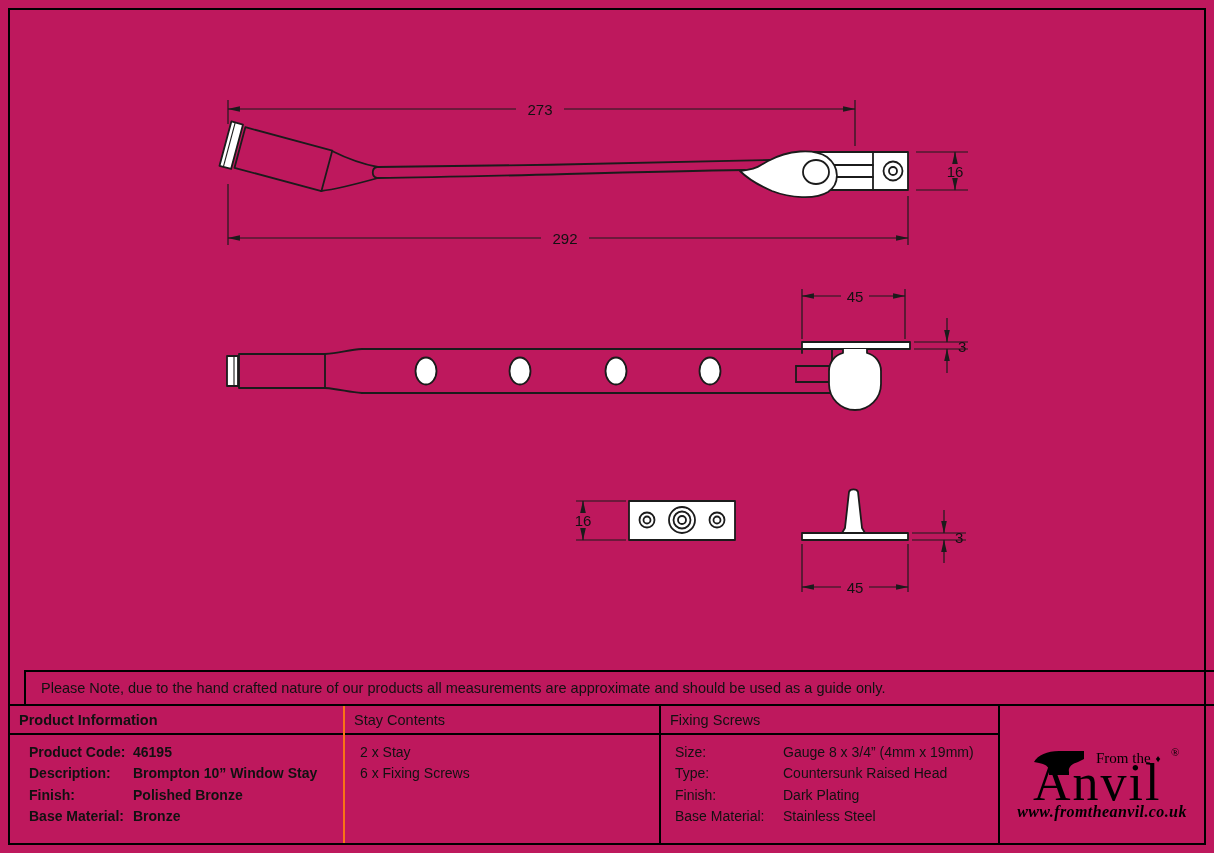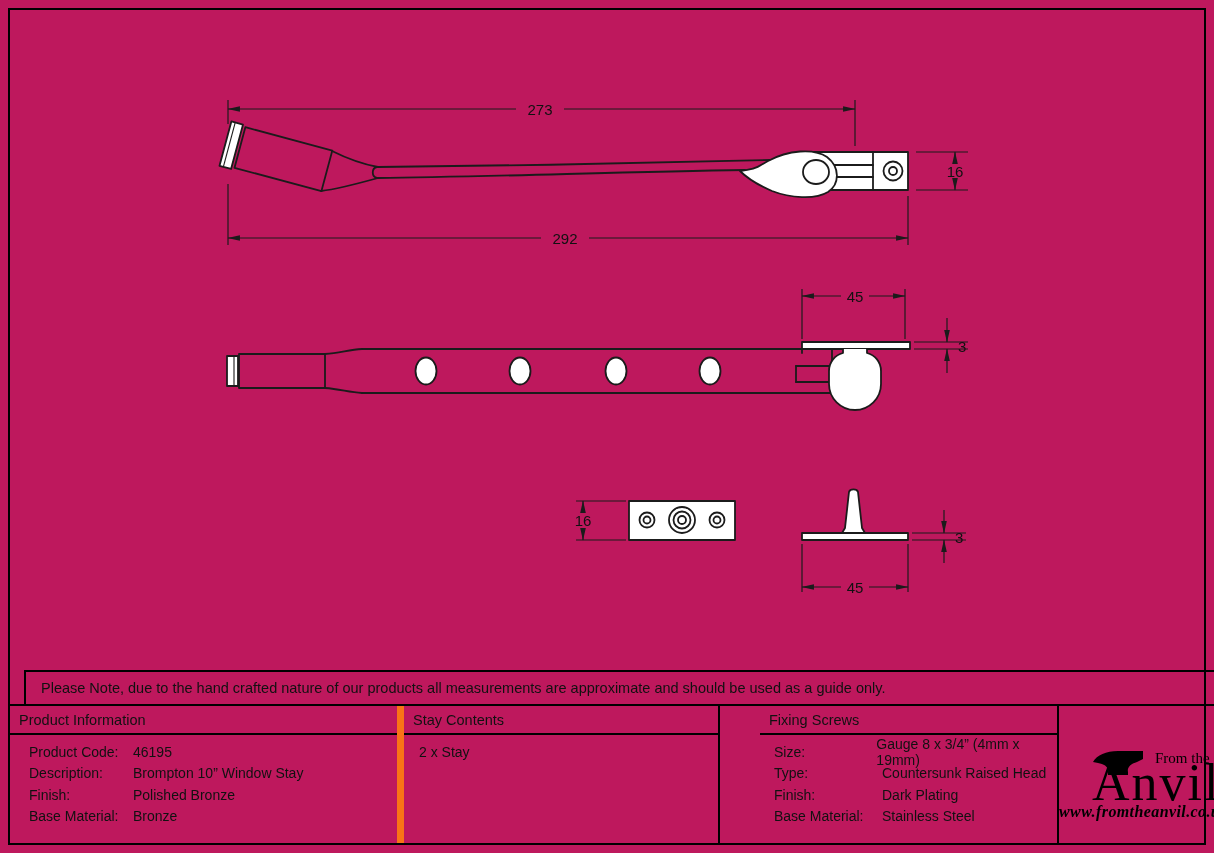--- a/index.html
+++ b/index.html
@@ -13,23 +13,23 @@
   .thin{stroke:#1b1b1b;stroke-width:1.1;fill:none;}
   .dim{stroke:#1b1b1b;stroke-width:1.2;fill:none;}
   .dimtxt{font-family:"Liberation Sans",sans-serif;font-size:15px;fill:#111;}
   
   .note-row{position:absolute;left:24px;top:670px;width:1198px;height:36px;border:2px solid #000;
             box-sizing:border-box;display:flex;align-items:center;padding-left:15px;font-size:14.5px;}
   
   .info-table{position:absolute;left:8px;top:704px;width:1198px;height:141px;border:2px solid #000;
               box-sizing:border-box;display:flex;font-size:14px;}
   .col{box-sizing:border-box;height:100%;}
-  .col-product{width:394px;border-right:7px solid #f97316;}
+  .col-product{width:335px;border-right:2px solid #f97316;font-weight:bold;}
   .col-pack{width:316px;border-right:2px solid #000;}
-  .col-fix{width:339px;border-right:2px solid #000;padding-left:40px;}
+  .col-fix{width:339px;border-right:2px solid #000;}
   .col-logo{flex:1;position:relative;text-decoration:underline;}
   .col-header{height:29px;border-bottom:2px solid #000;box-sizing:border-box;display:flex;
               align-items:center;padding-left:9px;font-size:14.5px;}
   .col-body{padding:6px 0 0 0;}
   .kv-row{display:flex;height:21.5px;align-items:center;}
   .k{padding-left:19px;width:104px;}
   .col-fix .k{padding-left:14px;width:108px;}
   .li-row{display:flex;height:21.5px;align-items:center;padding-left:15px;}
   
   .anvil-word{position:absolute;left:33px;top:51px;font-family:"Liberation Serif",serif;
@@ -223,20 +223,23 @@
     </div>
 
     <div class="col col-pack">
       <div class="col-header">
         <span>Stay Contents</span>
       </div>
       <div class="col-body">
         <div class="li-row">
           <span>2 x Stay</span>
           </div>
+        <div class="li-row">
+          <span>6 x Fixing Screws</span>
+          </div>
       </div>
     </div>
 
     <div class="col col-fix">
       <div class="col-header">
         <span>Fixing Screws</span>
       </div>
       <div class="col-body">
         <div class="kv-row">
           <span class="k">Size:</span>

